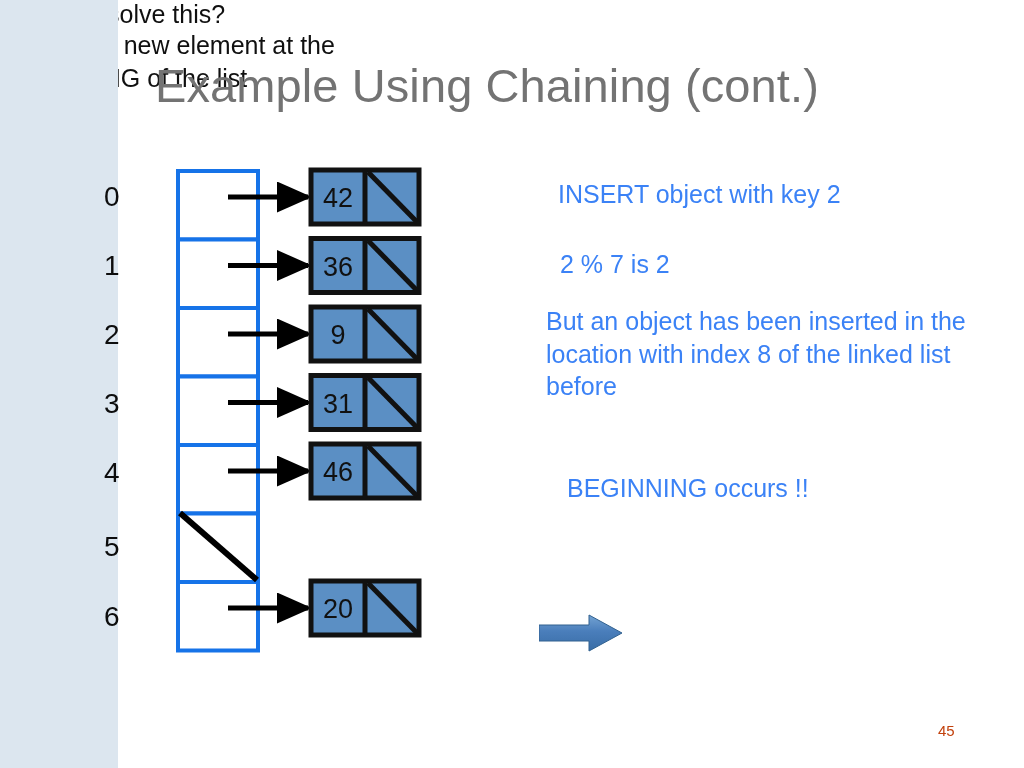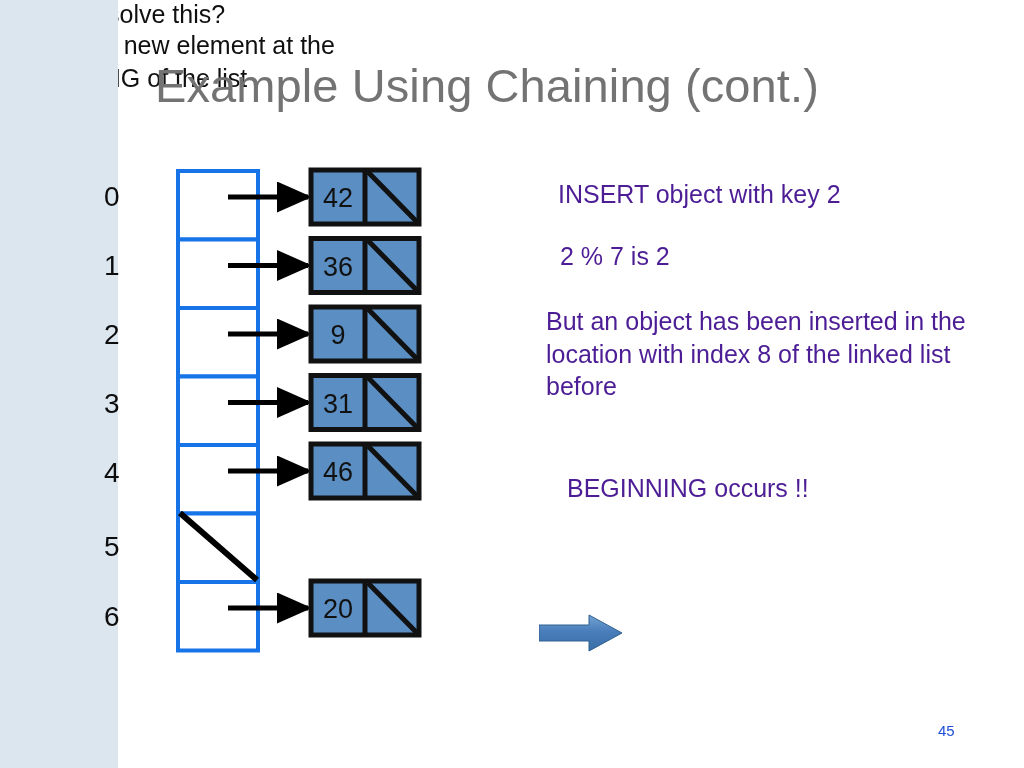--- a/index.html
+++ b/index.html
@@ -70,23 +70,23 @@
     text-anchor: middle;
     dominant-baseline: central;
   }
   
   .note {
     position: absolute;
     color: #e8401f;
     font-size: 25px;
     line-height: 1.30;
   }
-  .note-red { color: #4c1d95; }
+  .note-red { color: #3b82f6; }
   .note1 { left: 558px; top: 178px; white-space: nowrap; }
-  .note2 { left: 560px; top: 240px; white-space: nowrap; }
+  .note2 { left: 560px; top: 248px; white-space: nowrap; }
   .note3 { left: 546px; top: 305px; width: 475px; }
   .note4 { left: 567px; top: 472px; white-space: nowrap; }
   .note5 {
     left: 601px; top: 546px;
     font-size: 25px;
     color: #101010;
     white-space: nowrap;
   }
   .note6 {
     left: 624px; top: 607px;
@@ -101,21 +101,21 @@
     top: 614px;
     width: 84px;
     height: 38px;
   }
   
   .page-num {
     position: absolute;
     left: 938px;
     top: 722px;
     font-size: 15px;
-    color: #1d4ed8;
+    color: #c2410c;
   }
 </style>
 </head>
 <body>
 
 <div class="slide">
 
   <div class="left-strip"></div>
 
   <div class="slide-title">Example Using Chaining (cont.)</div>

